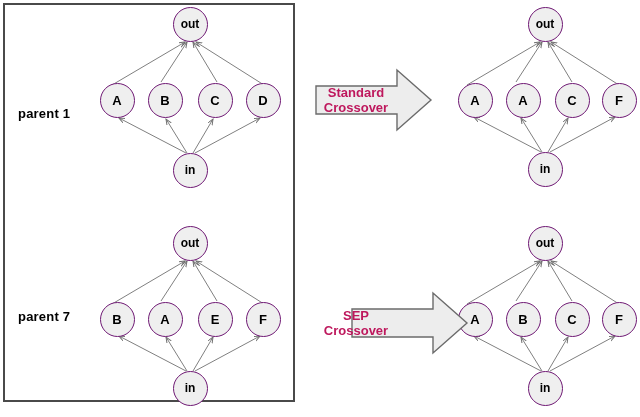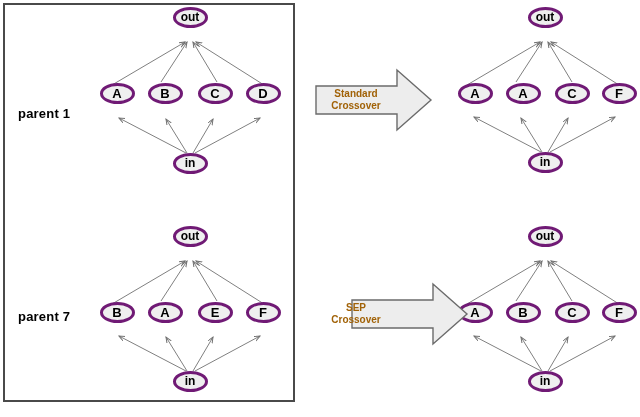--- a/index.html
+++ b/index.html
@@ -37,26 +37,26 @@
     position: absolute;
     left: 0;
     top: 0;
     width: 640px;
     height: 417px;
     pointer-events: none;
   }
   .node {
     position: absolute;
     width: 35px;
-    height: 21px;
+    height: 35px;
     margin-left: -17.5px;
     margin-top: -17.5px;
     border-radius: 50%;
     background: #efefef;
-    border: 3px solid #701a75;
+    border: 1px solid #701a75;
     box-sizing: border-box;
     display: flex;
     align-items: center;
     justify-content: center;
     font-size: 13px;
     font-weight: bold;
     color: #000000;
     line-height: 1;
   }
   .node.io {
@@ -68,23 +68,23 @@
   .arrow-label {
     position: absolute;
     left: 0;
     top: 0;
     width: 82px;
     height: 100%;
     display: flex;
     flex-direction: column;
     align-items: center;
     justify-content: center;
-    font-size: 10px;
+    font-size: 13px;
     font-weight: bold;
-    color: #a16207;
+    color: #be185d;
     line-height: 1.18;
     text-align: center;
     white-space: nowrap;
   }
 </style>
 </head>
 <body>
 
 <div id="canvas">
 
@@ -174,21 +174,21 @@
   <div class="arrow-block" style="left:315px; top:68px; width:118px; height:64px;">
     <svg width="118" height="64" viewBox="0 0 118 64" xmlns="http://www.w3.org/2000/svg">
       <path d="M1,18 L82,18 L82,2 L116,32 L82,62 L82,46 L1,46 Z" fill="#ededed" stroke="#6b6b6b" stroke-width="1.4" stroke-linejoin="miter"></path>
     </svg>
     <div class="arrow-label">
       <span>Standard</span>
       <span>Crossover</span>
     </div>
   </div>
 
-  <div class="arrow-block" style="left:315px; top:282px; width:118px; height:64px;padding-left:36px;">
+  <div class="arrow-block" style="left:315px; top:291px; width:118px; height:64px;padding-left:36px;">
     <svg width="118" height="64" viewBox="0 0 118 64" xmlns="http://www.w3.org/2000/svg">
       <path d="M1,18 L82,18 L82,2 L116,32 L82,62 L82,46 L1,46 Z" fill="#ededed" stroke="#6b6b6b" stroke-width="1.4" stroke-linejoin="miter"></path>
     </svg>
     <div class="arrow-label">
       <span>SEP</span>
       <span>Crossover</span>
     </div>
   </div>
 
 </div>

